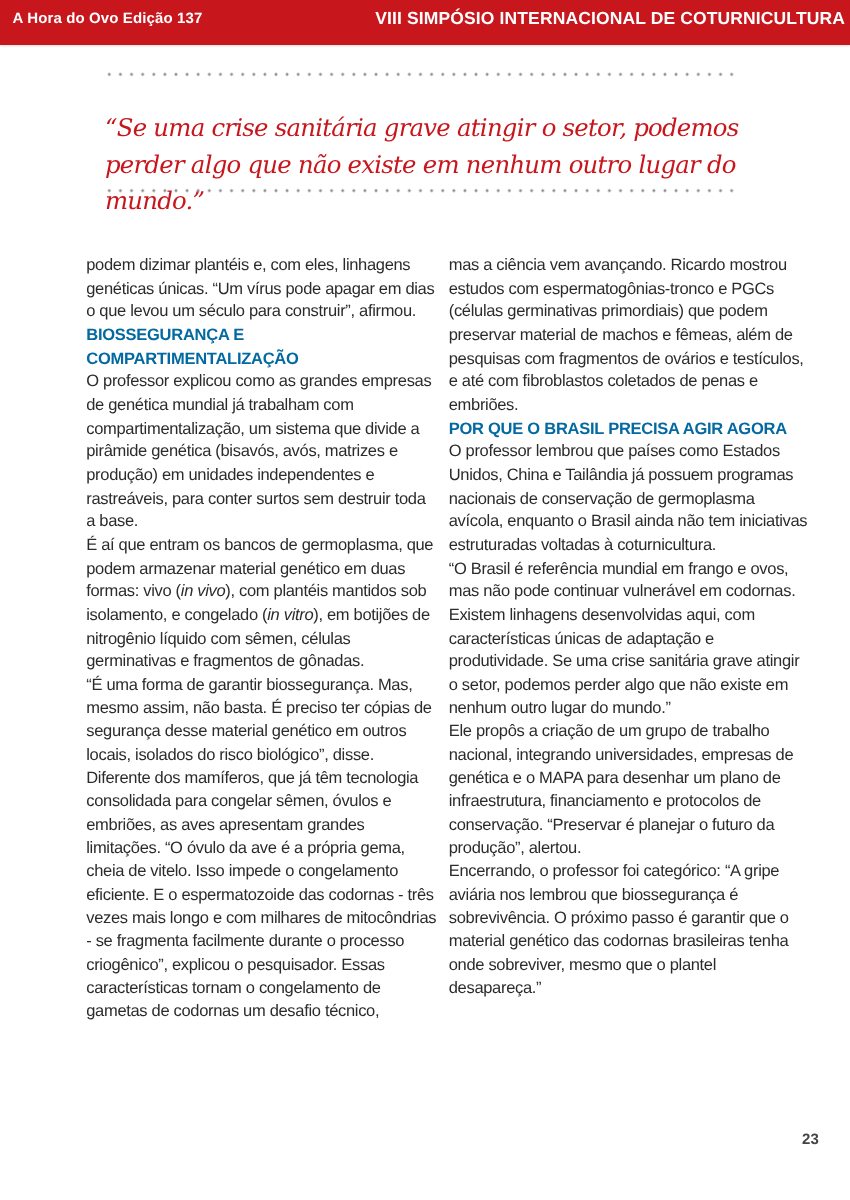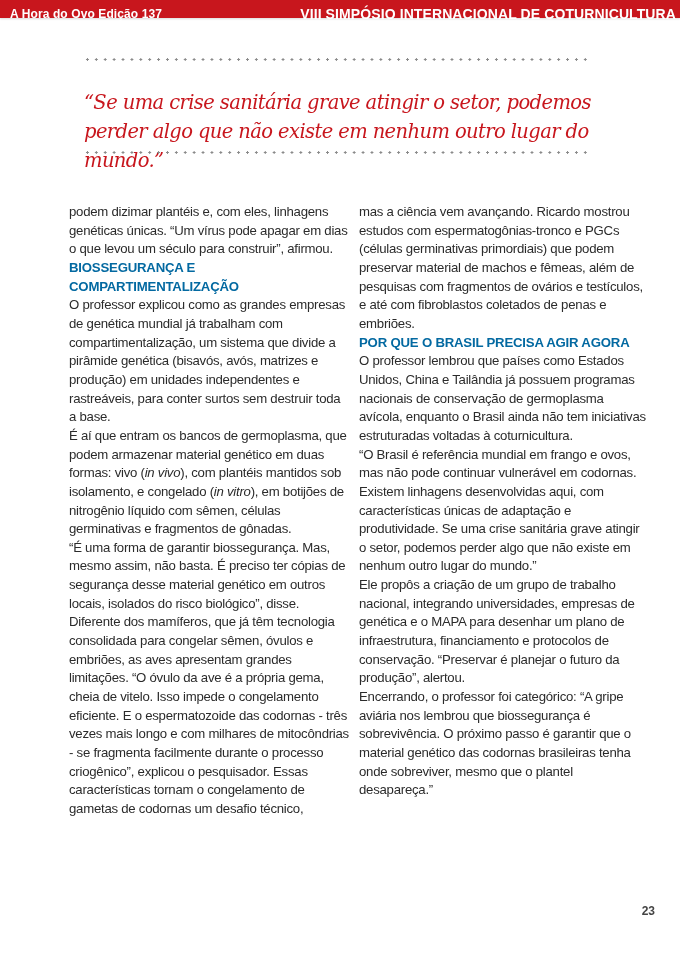--- a/index.html
+++ b/index.html
@@ -1,21 +1,21 @@
 <!DOCTYPE html>
 <html><head>
 <meta charset="utf-8">
 <style>
   html, body { margin: 0; padding: 0; }
   body {
     width: 680px; height: 960px; background: #ffffff; position: relative; overflow: hidden;
     font-family: "Liberation Sans", sans-serif; color: #231f20;
   }
   .topbar {
-    position: absolute; left: 0; top: 0; width: 680px; height: 18px;
+    position: absolute; left: 0; top: 0; width: 680px; height: 36px;
     background: #c8161d; color: #fff;
     box-shadow: 0 1px 2px rgba(0,0,0,0.15);
   }
   .topbar .left {
     position: absolute; left: 10px; top: 7px;
     font-size: 12px; font-weight: bold; letter-spacing: 0.1px;
   }
   .topbar .right {
     position: absolute; right: 4px; top: 6px;
     font-size: 14px; font-weight: bold; letter-spacing: 0.1px;

